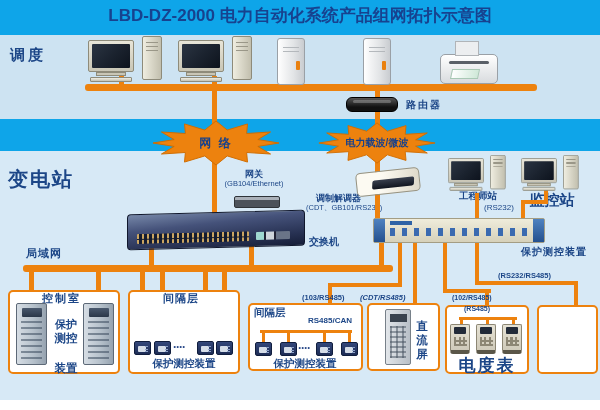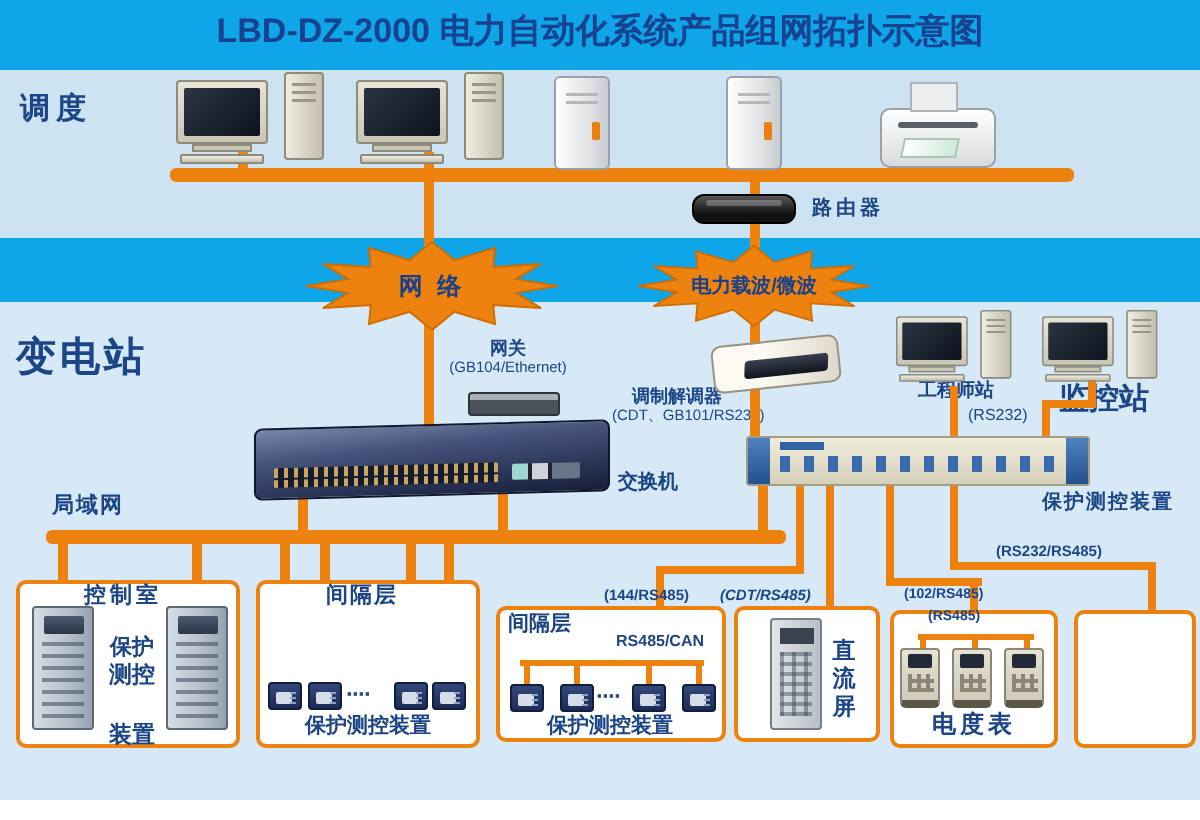--- a/index.html
+++ b/index.html
@@ -194,21 +194,21 @@
   <div class="ln" style="left:328px;top:283px;width:74px;height:4px;"></div>
   <div class="ln" style="left:328px;top:283px;width:4px;height:50px;"></div>
   <div class="ln" style="left:413px;top:243px;width:4px;height:60px;"></div>
   <div class="ln" style="left:443px;top:243px;width:4px;height:46px;"></div>
   <div class="ln" style="left:443px;top:289px;width:48px;height:4px;"></div>
   <div class="ln" style="left:485px;top:289px;width:4px;height:28px;"></div>
   <div class="ln" style="left:475px;top:243px;width:4px;height:42px;"></div>
   <div class="ln" style="left:475px;top:281px;width:103px;height:4px;"></div>
   <div class="ln" style="left:574px;top:281px;width:4px;height:24px;"></div>
 
-  <div class="lbl" style="left:302px;top:294px;font-size:7.5px;z-index:4;">(144/RS485)</div>
+  <div class="lbl" style="left:302px;top:294px;font-size:7.5px;z-index:4;">(103/RS485)</div>
   <div class="lbl" style="left:360px;top:294px;font-size:7.5px;z-index:4;font-style:italic;">(CDT/RS485)</div>
   <div class="lbl" style="left:452px;top:294px;font-size:7px;z-index:4;">(102/RS485)</div>
   <div class="lbl" style="left:498px;top:272px;font-size:7.5px;z-index:4;">(RS232/RS485)</div>
 
   <div class="obox" style="left:8px;top:290px;width:112px;height:84px;"></div>
   <div class="lbl" style="left:42px;top:292px;font-size:11px;letter-spacing:2px;z-index:3;">控制室</div>
   <div class="cab" style="left:16px;top:303px;"></div>
   <div class="cab" style="left:83px;top:303px;"></div>
   <div class="lbl ctr" style="left:50px;top:318px;width:32px;font-size:11px;z-index:3;">保护</div>
   <div class="lbl ctr" style="left:50px;top:332px;width:32px;font-size:11.5px;z-index:3;">测控</div>
@@ -248,16 +248,16 @@
 
   <div class="obox" style="left:445px;top:305px;width:84px;height:69px;"></div>
   <div class="lbl" style="left:464px;top:305px;font-size:7px;z-index:4;">(RS485)</div>
   <div class="ln" style="left:459px;top:317px;width:58px;height:3px;z-index:3;"></div>
   <div class="ln" style="left:460px;top:317px;width:3px;height:8px;z-index:3;"></div>
   <div class="ln" style="left:486px;top:317px;width:3px;height:8px;z-index:3;"></div>
   <div class="ln" style="left:512px;top:317px;width:3px;height:8px;z-index:3;"></div>
   <div class="meter" style="left:450px;top:324px;"></div>
   <div class="meter" style="left:476px;top:324px;"></div>
   <div class="meter" style="left:502px;top:324px;"></div>
-  <div class="lbl ctr" style="left:455px;top:356px;width:64px;font-size:12px;letter-spacing:2px;z-index:3;">电度表</div>
+  <div class="lbl ctr" style="left:455px;top:356px;width:64px;font-size:17px;letter-spacing:2px;z-index:3;">电度表</div>
 
   <div class="obox" style="left:537px;top:305px;width:61px;height:69px;"></div>
 </div>
 
 </body></html>

